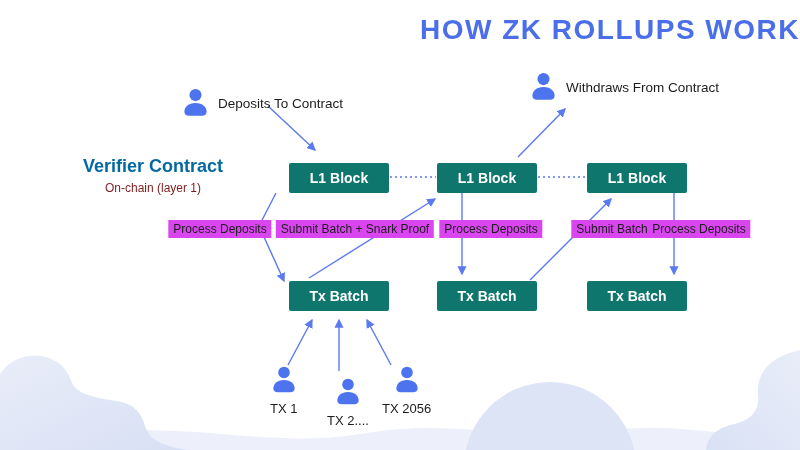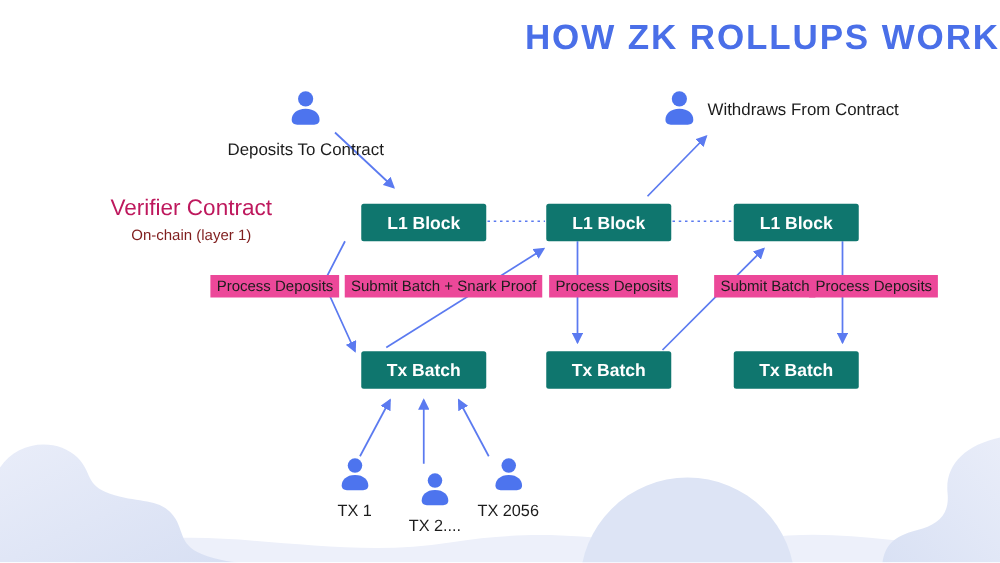--- a/index.html
+++ b/index.html
@@ -12,30 +12,30 @@
   .arrows{z-index:1;}
   .page-title{
     position:absolute;left:0;top:14px;width:100%;margin:0;text-align:right;z-index:2;
     font-size:28px;font-weight:800;letter-spacing:1.5px;color:#4a6fe8;
   }
   .actor{position:absolute;display:flex;align-items:center;gap:9px;z-index:2;}
   .actor .label{font-size:13.5px;color:#1c1c1c;white-space:nowrap;}
   .person{display:block;}
   .person .fill{fill:#4d74ee;}
   .layer{position:absolute;width:210px;text-align:center;z-index:2;}
-  .layer .ltitle{font-size:18px;font-weight:normal;color:#be185d;white-space:nowrap;}
+  .layer .ltitle{font-size:18px;font-weight:bold;color:#0369a1;white-space:nowrap;}
   .layer .lsub{font-size:12px;color:#7f1d1d;margin-top:4px;white-space:nowrap;}
   .node{
     position:absolute;width:100px;height:30px;z-index:2;border-radius:2px;
     background:#0f766e;color:#ffffff;font-size:14px;font-weight:bold;
     display:flex;align-items:center;justify-content:center;white-space:nowrap;
   }
   .flow-label{
     position:absolute;transform:translate(-50%,-50%);z-index:2;
-    background:#ec4899;padding:2px 5px;font-size:12px;color:#1d1d1d;white-space:nowrap;
+    background:#d946ef;padding:2px 5px;font-size:12px;color:#1d1d1d;white-space:nowrap;
   }
   .tx-actor{position:absolute;z-index:2;text-align:center;}
   .tx-actor .label{font-size:13px;color:#1c1c1c;margin-top:6px;white-space:nowrap;}
   .arrow{stroke:#5b7af0;stroke-width:1.4;fill:none;}
   .dotline{stroke:#5b7af0;stroke-width:1.3;stroke-dasharray:2 3;fill:none;}
 </style>
 </head>
 <body>
 
 <div class="stage">
@@ -72,21 +72,21 @@
     <line class="arrow" x1="462" y1="193" x2="462" y2="274" marker-end="url(#arr)"></line>
     <line class="arrow" x1="530" y1="280" x2="611" y2="199" marker-end="url(#arr)"></line>
     <line class="arrow" x1="674" y1="193" x2="674" y2="274" marker-end="url(#arr)"></line>
     <line class="arrow" x1="288" y1="365" x2="312" y2="320" marker-end="url(#arr)"></line>
     <line class="arrow" x1="339" y1="371" x2="339" y2="320" marker-end="url(#arr)"></line>
     <line class="arrow" x1="391" y1="365" x2="367" y2="320" marker-end="url(#arr)"></line>
   </svg>
 
   <h1 class="page-title">HOW ZK ROLLUPS WORK</h1>
 
-  <div class="actor" style="left:182px;top:72px;flex-direction:column;">
+  <div class="actor" style="left:182px;top:88px;">
     <svg class="person" width="27" height="31" viewBox="0 0 32 36">
       <circle class="fill" cx="16" cy="8" r="7.2"></circle>
       <path class="fill" d="M16 17.5 c-8.6 0 -13.2 5 -13.2 10.4 c0 3.3 2.4 4.6 5.1 4.6 h16.2 c2.7 0 5.1 -1.3 5.1 -4.6 C29.2 22.5 24.6 17.5 16 17.5 Z"></path>
     </svg>
     <span class="label">Deposits To Contract</span>
   </div>
   <div class="actor" style="left:530px;top:72px;">
     <svg class="person" width="27" height="31" viewBox="0 0 32 36">
       <circle class="fill" cx="16" cy="8" r="7.2"></circle>
       <path class="fill" d="M16 17.5 c-8.6 0 -13.2 5 -13.2 10.4 c0 3.3 2.4 4.6 5.1 4.6 h16.2 c2.7 0 5.1 -1.3 5.1 -4.6 C29.2 22.5 24.6 17.5 16 17.5 Z"></path>

